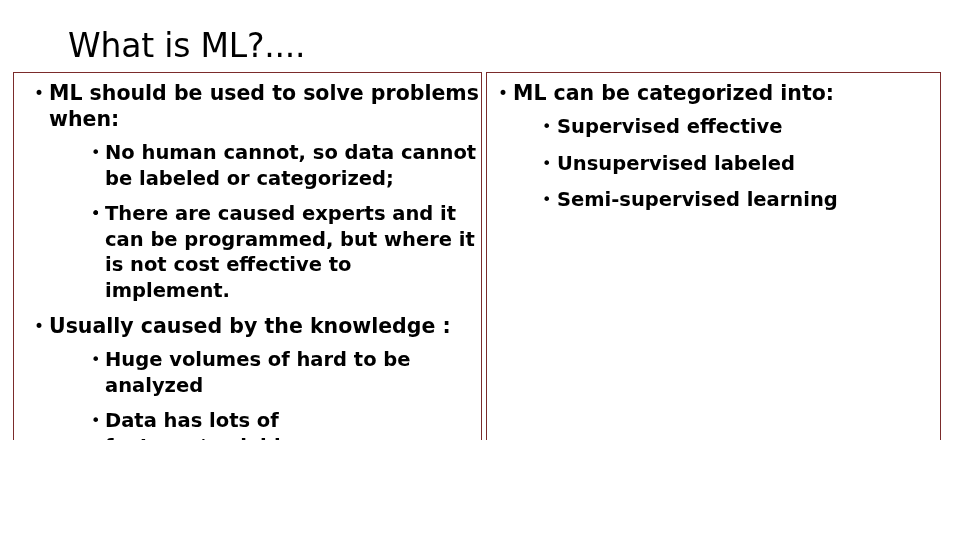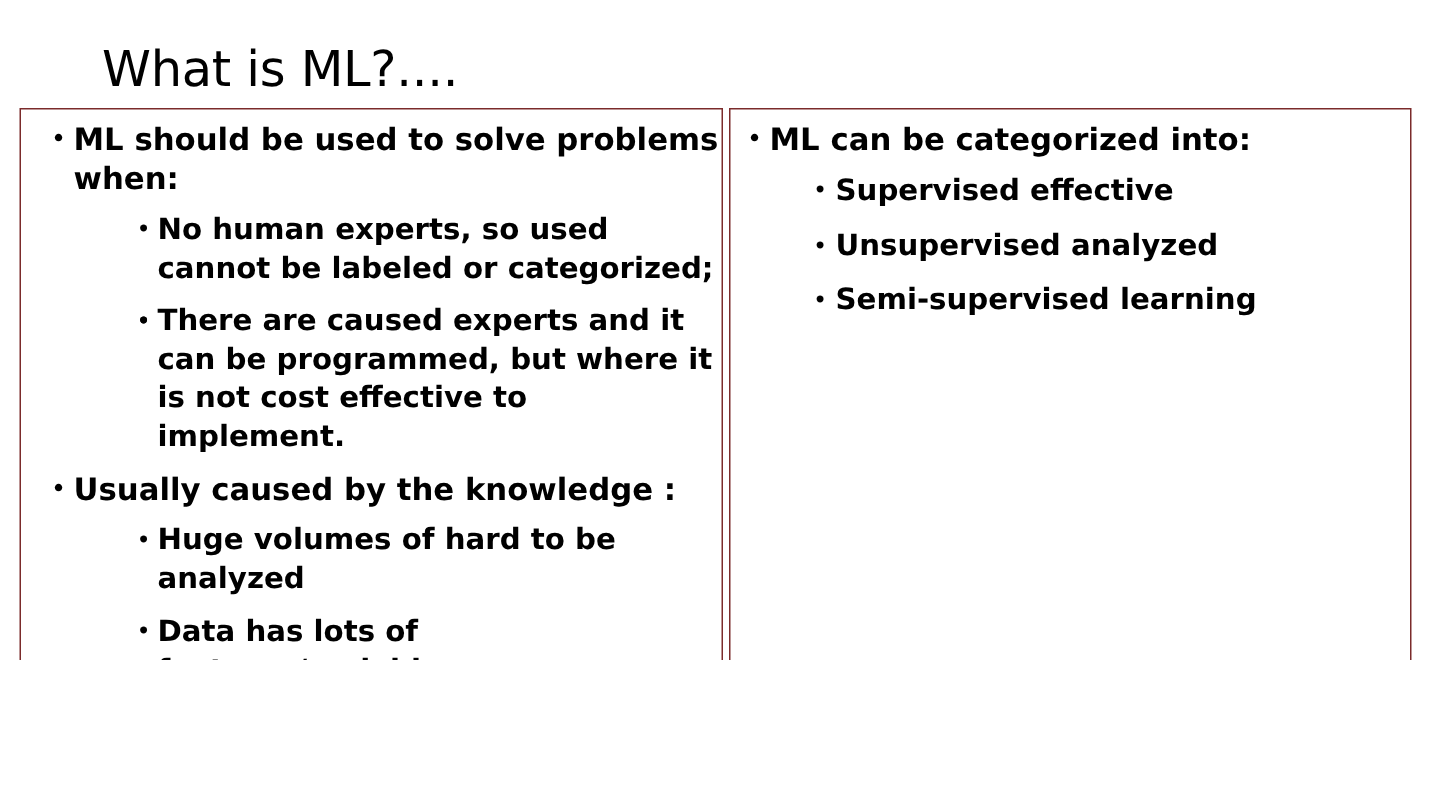--- a/index.html
+++ b/index.html
@@ -149,21 +149,21 @@
     <div class="box-inner">
 
       <ul class="bl">
 
         <li class="bullet lvl1">
           <span class="bdot">•</span>
           <span class="btxt">ML should be used to solve problems when:</span>
           <ul class="bl sub">
             <li class="bullet lvl2">
               <span class="bdot">•</span>
-              <span class="btxt">No human experts, so used cannot be labeled or categorized;</span>
+              <span class="btxt">No human cannot, so data cannot be labeled or categorized;</span>
             </li>
             <li class="bullet lvl2">
               <span class="bdot">•</span>
             </li>
             <li class="bullet lvl2">
               <span class="bdot">•</span>
               <span class="btxt">There are caused experts and it can be programmed, but where it is not cost effective to implement.</span>
             </li>
           </ul>
         </li>
@@ -197,21 +197,21 @@
         <li class="bullet lvl1">
           <span class="bdot">•</span>
           <span class="btxt">ML can be categorized into:</span>
           <ul class="bl sub">
             <li class="bullet lvl2">
               <span class="bdot">•</span>
               <span class="btxt">Supervised effective</span>
             </li>
             <li class="bullet lvl2">
               <span class="bdot">•</span>
-              <span class="btxt">Unsupervised analyzed</span>
+              <span class="btxt">Unsupervised labeled</span>
             </li>
             <li class="bullet lvl2">
               <span class="bdot">•</span>
               <span class="btxt">Semi-supervised learning</span>
             </li>
           </ul>
         </li>
       </ul>
     </div>
   </div>

